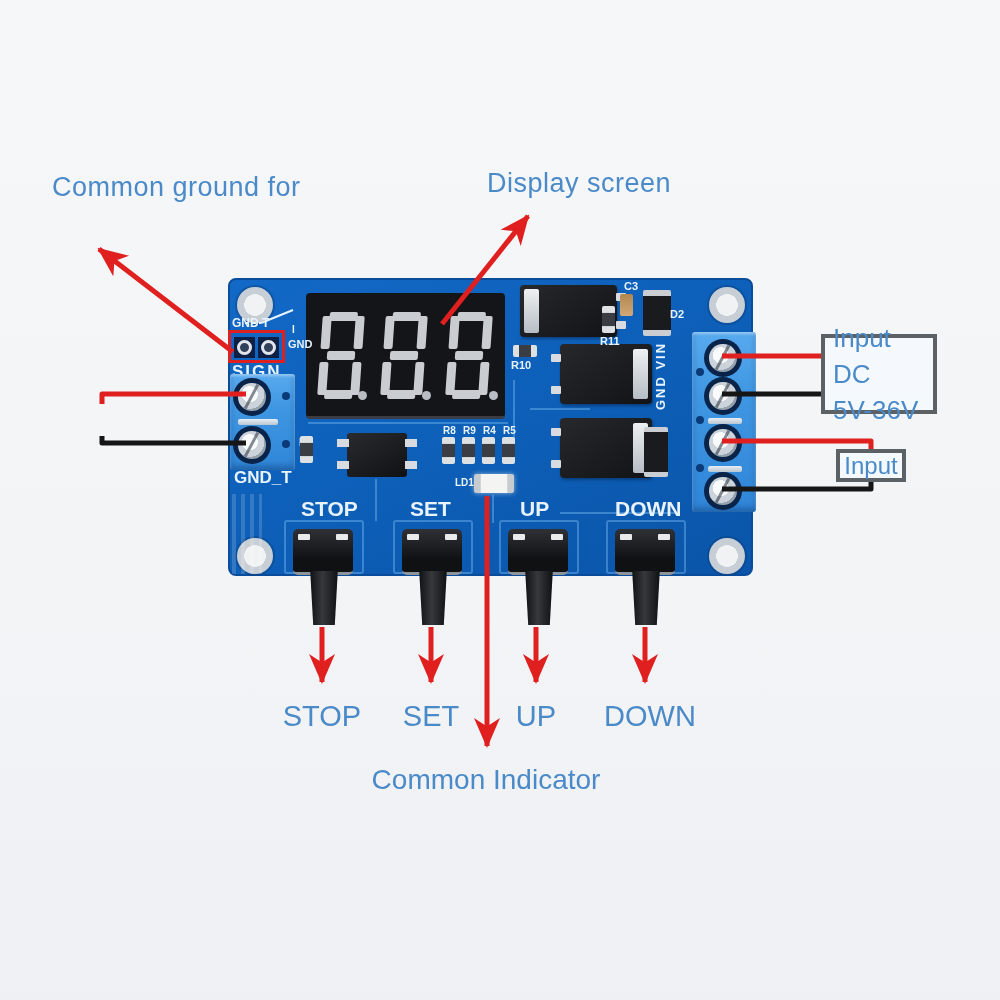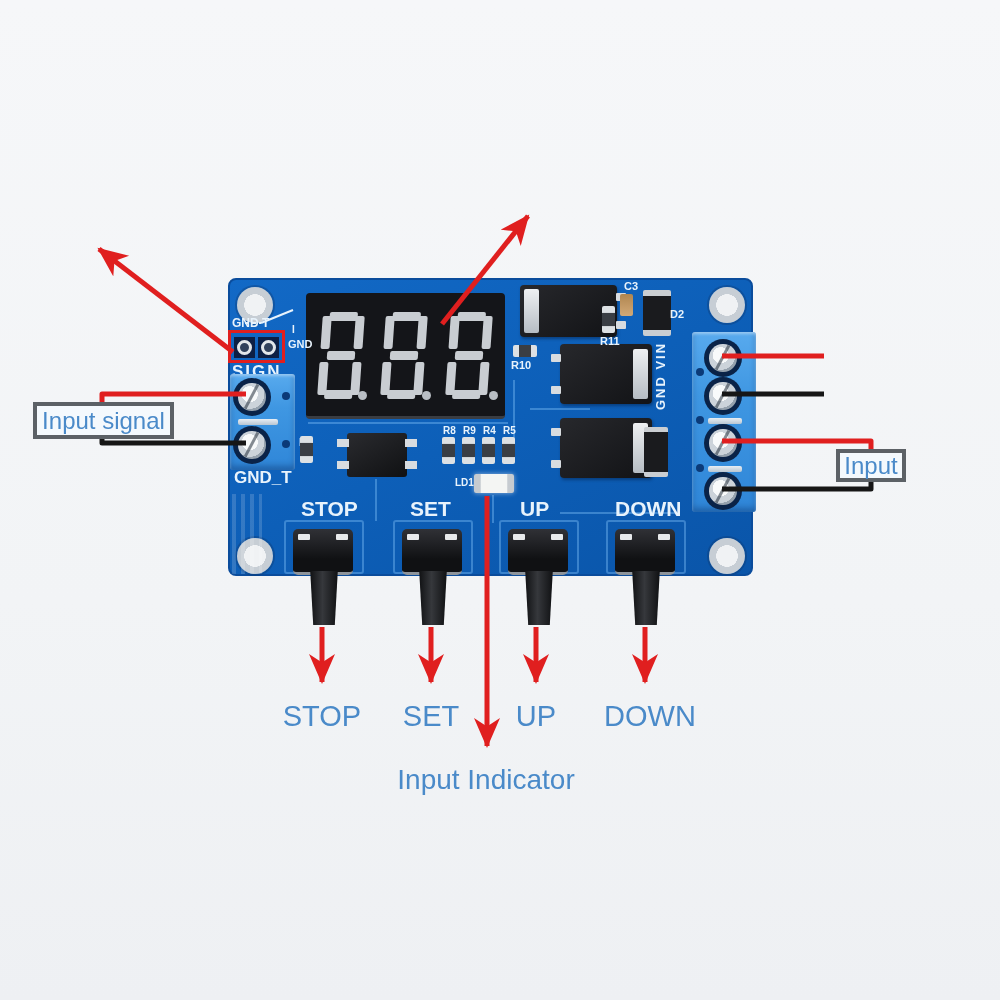--- a/index.html
+++ b/index.html
@@ -237,30 +237,35 @@
     <polyline points="102,436 102,443 246,443" fill="none" stroke="#161616" stroke-width="5" stroke-linejoin="round"></polyline>
 
     <line x1="722" y1="356" x2="824" y2="356" stroke="#e01f1f" stroke-width="5"></line>
     <line x1="722" y1="394" x2="824" y2="394" stroke="#161616" stroke-width="5"></line>
 
     <polyline points="722,441 871,441 871,452" fill="none" stroke="#e01f1f" stroke-width="5" stroke-linejoin="round"></polyline>
     <polyline points="722,489 871,489 871,480" fill="none" stroke="#161616" stroke-width="5" stroke-linejoin="round"></polyline>
   </svg>
 
   <div class="lbl" style="left:52px;top:168px;line-height:38px;">
-  </div>
-
-  <div class="gbox" style="left:33px;top:402px;width:141px;height:37px;font-size:24px;">
-    <span>Input signal</span>
-  </div>
-
+    <span style="display:block;">Common ground for</span>
+  </div>
+  <div class="lbl" style="left:487px;top:168px;">Display screen</div>
+
+
+  <div class="gbox" style="left:821px;top:334px;width:116px;height:80px;font-size:26px;justify-content:flex-start;padding-left:8px;">
+    <span style="line-height:36px;">
+      <span style="display:block;">Input DC</span>
+      <span style="display:block;">5V-36V</span>
+    </span>
+  </div>
 
   <div class="gbox" style="left:836px;top:449px;width:70px;height:33px;font-size:24px;">
     <span>Input</span>
   </div>
 
   <div class="btn-lbl" style="left:322px;top:700px;">STOP</div>
   <div class="btn-lbl" style="left:431px;top:700px;">SET</div>
   <div class="btn-lbl" style="left:536px;top:700px;">UP</div>
   <div class="btn-lbl" style="left:650px;top:700px;">DOWN</div>
-  <div class="btn-lbl" style="left:486px;top:764px;font-size:28px;">Input Indicator</div>
+  <div class="btn-lbl" style="left:486px;top:764px;font-size:28px;">Common Indicator</div>
 
 </div>
 
 </body></html>

